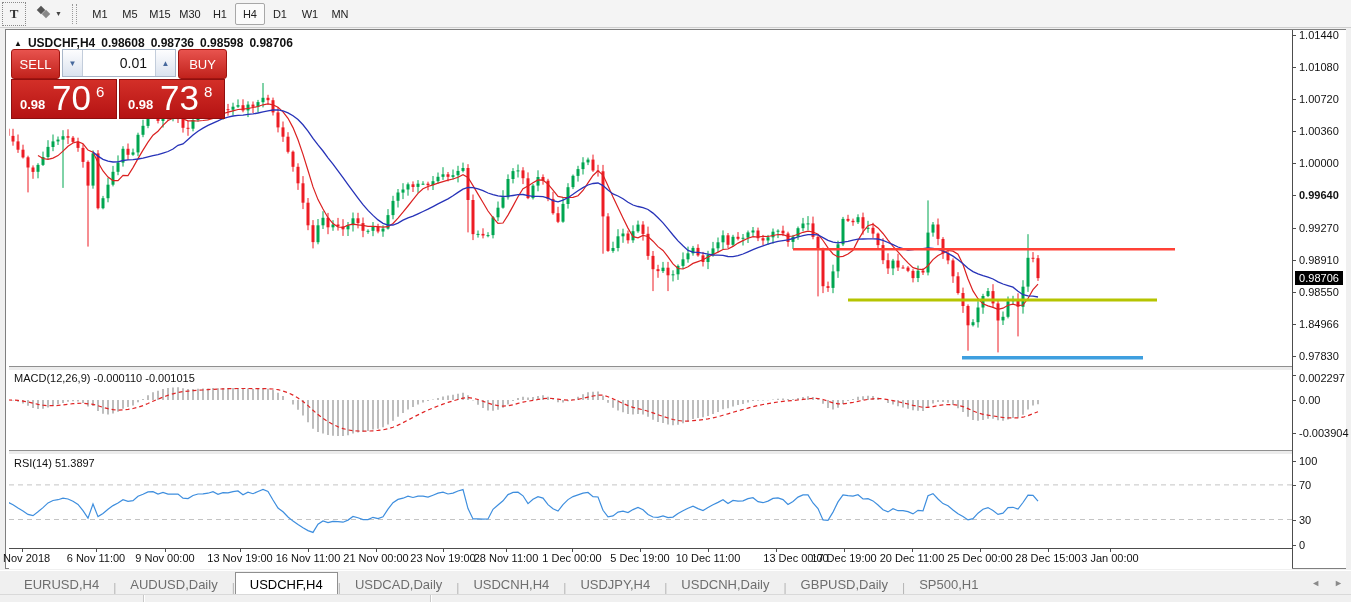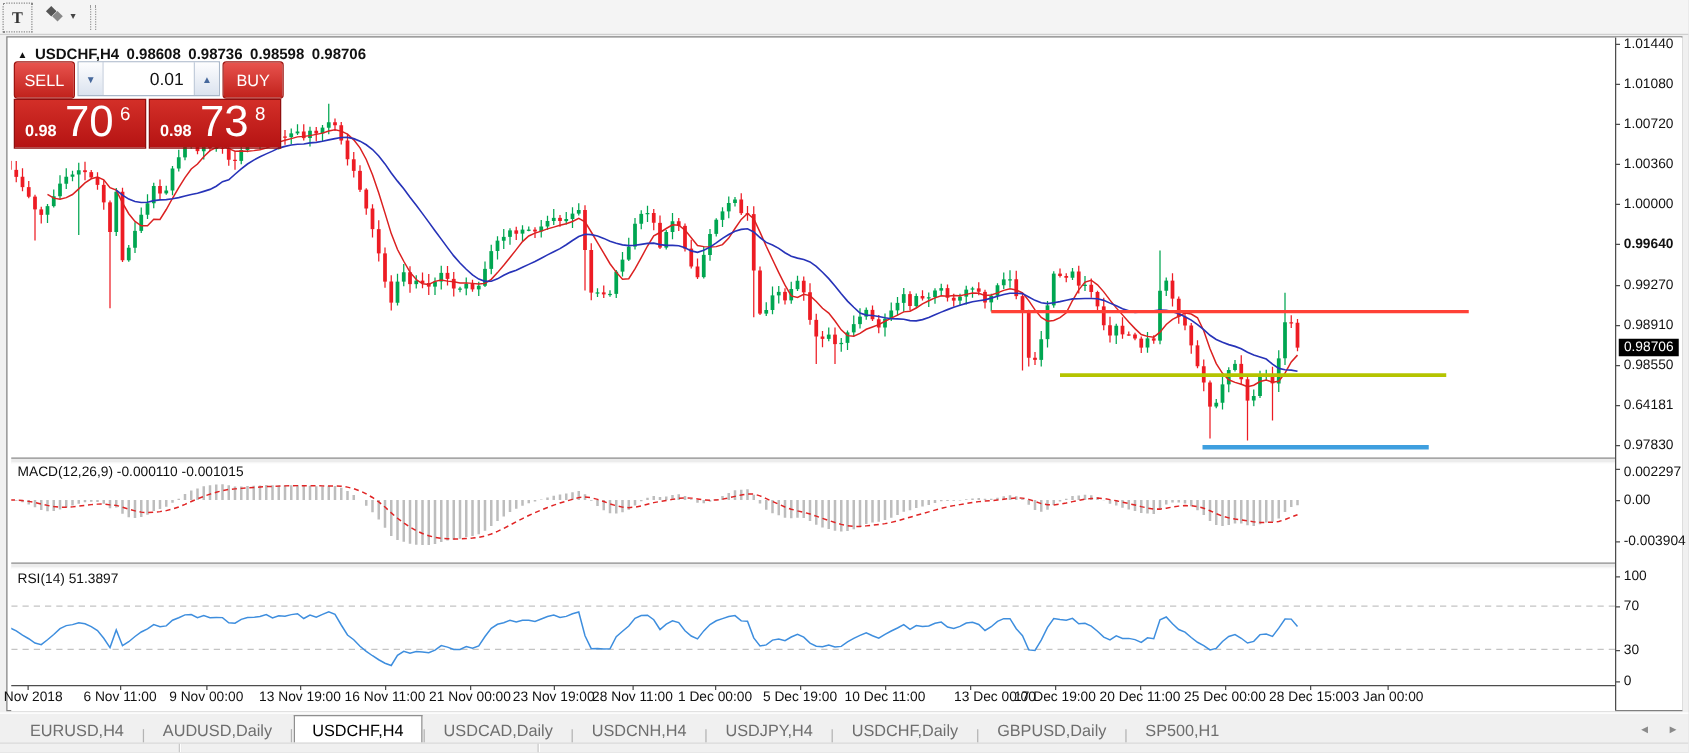--- a/index.html
+++ b/index.html
@@ -65,20 +65,31 @@
     <div class="tool-group">
       <span>
         <svg width="18" height="16" viewBox="0 0 18 16">
           <rect x="4" y="3" width="6" height="6" transform="rotate(45 7 6)" fill="#555"></rect>
           <rect x="9" y="7" width="6" height="6" transform="rotate(45 12 10)" fill="#888"></rect>
         </svg>
       </span>
       <span class="caret">▼</span>
     </div>
     <div class="grip"></div>
+    <div id="tf-buttons" style="display: flex;">
+        <div class="tf-btn">M1</div>
+        <div class="tf-btn">M5</div>
+        <div class="tf-btn">M15</div>
+        <div class="tf-btn">M30</div>
+        <div class="tf-btn">H1</div>
+        <div class="tf-btn active">H4</div>
+        <div class="tf-btn">D1</div>
+        <div class="tf-btn">W1</div>
+        <div class="tf-btn">MN</div>
+      </div>
   </div>
 
   <div id="chart-window"></div>
 
   <svg class="pane" id="price-svg" style="left:9px;top:31px;" width="1283" height="335" viewBox="9 31 1283 335">
       <line x1="8" y1="127.2" x2="8" y2="138.1" stroke="#ED1C24" stroke-width="1"></line>
       <rect x="6.5" y="128.7" width="3" height="7.1" fill="#ED1C24"></rect>
       <line x1="13" y1="128.8" x2="13" y2="145.7" stroke="#ED1C24" stroke-width="1"></line>
       <rect x="11.5" y="135.9" width="3" height="5.6" fill="#ED1C24"></rect>
       <line x1="18" y1="134.5" x2="18" y2="152.9" stroke="#ED1C24" stroke-width="1"></line>
@@ -767,21 +778,21 @@
       <div class="axis-label" style="top: 157.045px;">1.00000</div>
       <div class="axis-tick" style="top: 163.045px;"></div>
       <div class="axis-label" style="top: 189.056px; font-weight: bold;">0.99640</div>
       <div class="axis-tick" style="top: 195.056px;"></div>
       <div class="axis-label" style="top: 221.956px;">0.99270</div>
       <div class="axis-tick" style="top: 227.956px;"></div>
       <div class="axis-label" style="top: 253.968px;">0.98910</div>
       <div class="axis-tick" style="top: 259.968px;"></div>
       <div class="axis-label" style="top: 285.979px;">0.98550</div>
       <div class="axis-tick" style="top: 291.979px;"></div>
-      <div class="axis-label" style="top: 317.99px;">0.64181</div>
+      <div class="axis-label" style="top: 317.99px;">1.84966</div>
       <div class="axis-tick" style="top: 323.99px;"></div>
       <div class="axis-label" style="top: 350.001px;">0.97830</div>
       <div class="axis-tick" style="top: 356.001px;"></div>
       <div class="axis-current" style="top: 271.107px;">0.98706</div>
       <div class="axis-label" style="top: 372px;">0.002297</div>
       <div class="axis-tick" style="top: 375px;"></div>
       <div class="axis-label" style="top: 394px;">0.00</div>
       <div class="axis-tick" style="top: 400px;"></div>
       <div class="axis-label" style="top: 427px;">-0.003904</div>
       <div class="axis-tick" style="top: 433px;"></div>
@@ -841,21 +852,21 @@
         <div class="tab">AUDUSD,Daily</div>
         <span class="tab-sep">|</span>
         <div class="tab active">USDCHF,H4</div>
         <span class="tab-sep">|</span>
         <div class="tab">USDCAD,Daily</div>
         <span class="tab-sep">|</span>
         <div class="tab">USDCNH,H4</div>
         <span class="tab-sep">|</span>
         <div class="tab">USDJPY,H4</div>
         <span class="tab-sep">|</span>
-        <div class="tab">USDCHF,Daily</div>
+        <div class="tab">USDCNH,Daily</div>
         <span class="tab-sep">|</span>
         <div class="tab">GBPUSD,Daily</div>
         <span class="tab-sep">|</span>
         <div class="tab">SP500,H1</div>
       </div>
     <div id="tab-arrows">
       <span class="tab-arrow">◄</span>
       <span class="tab-arrow">►</span>
     </div>
   </div>

